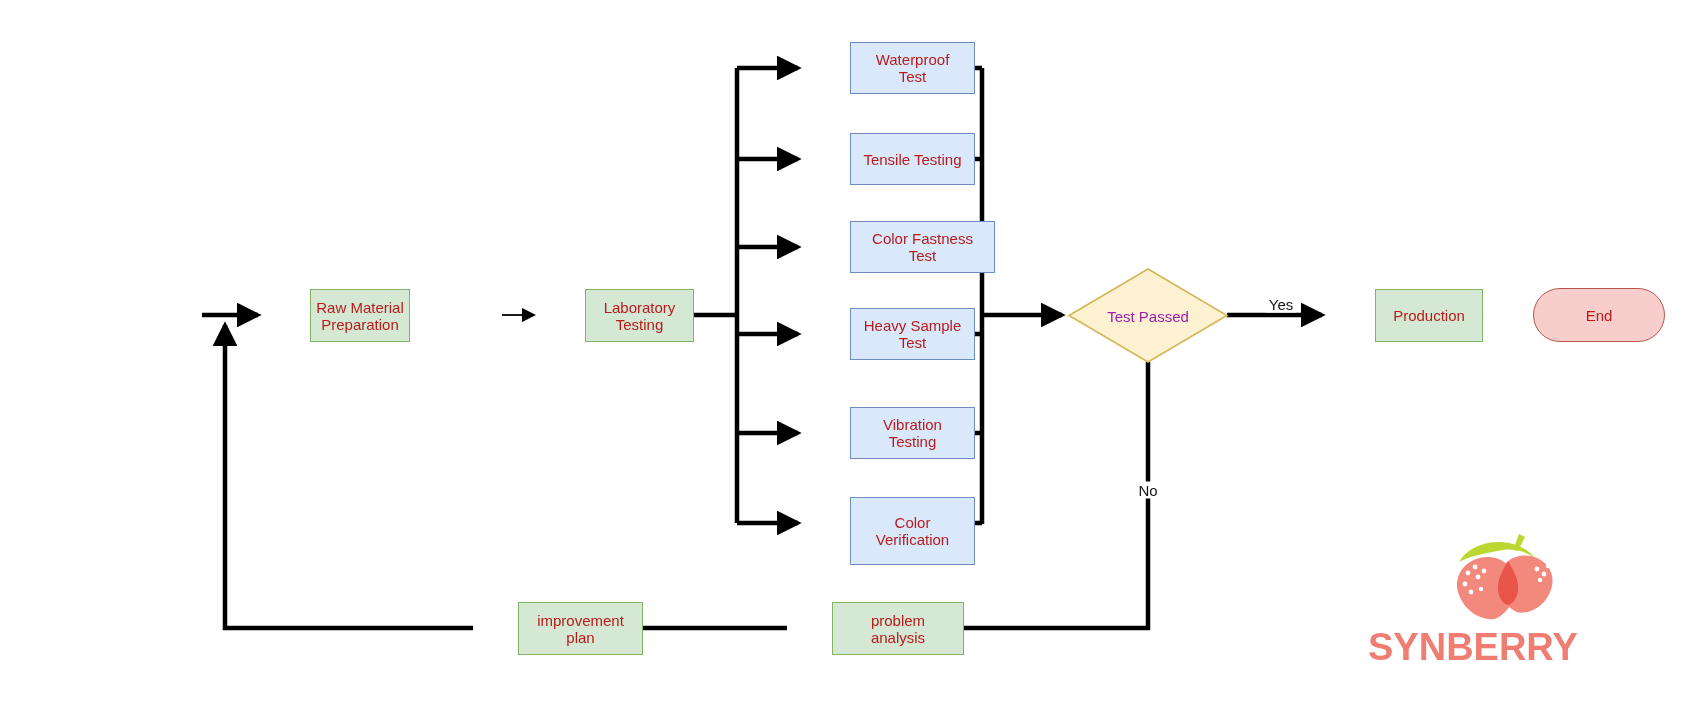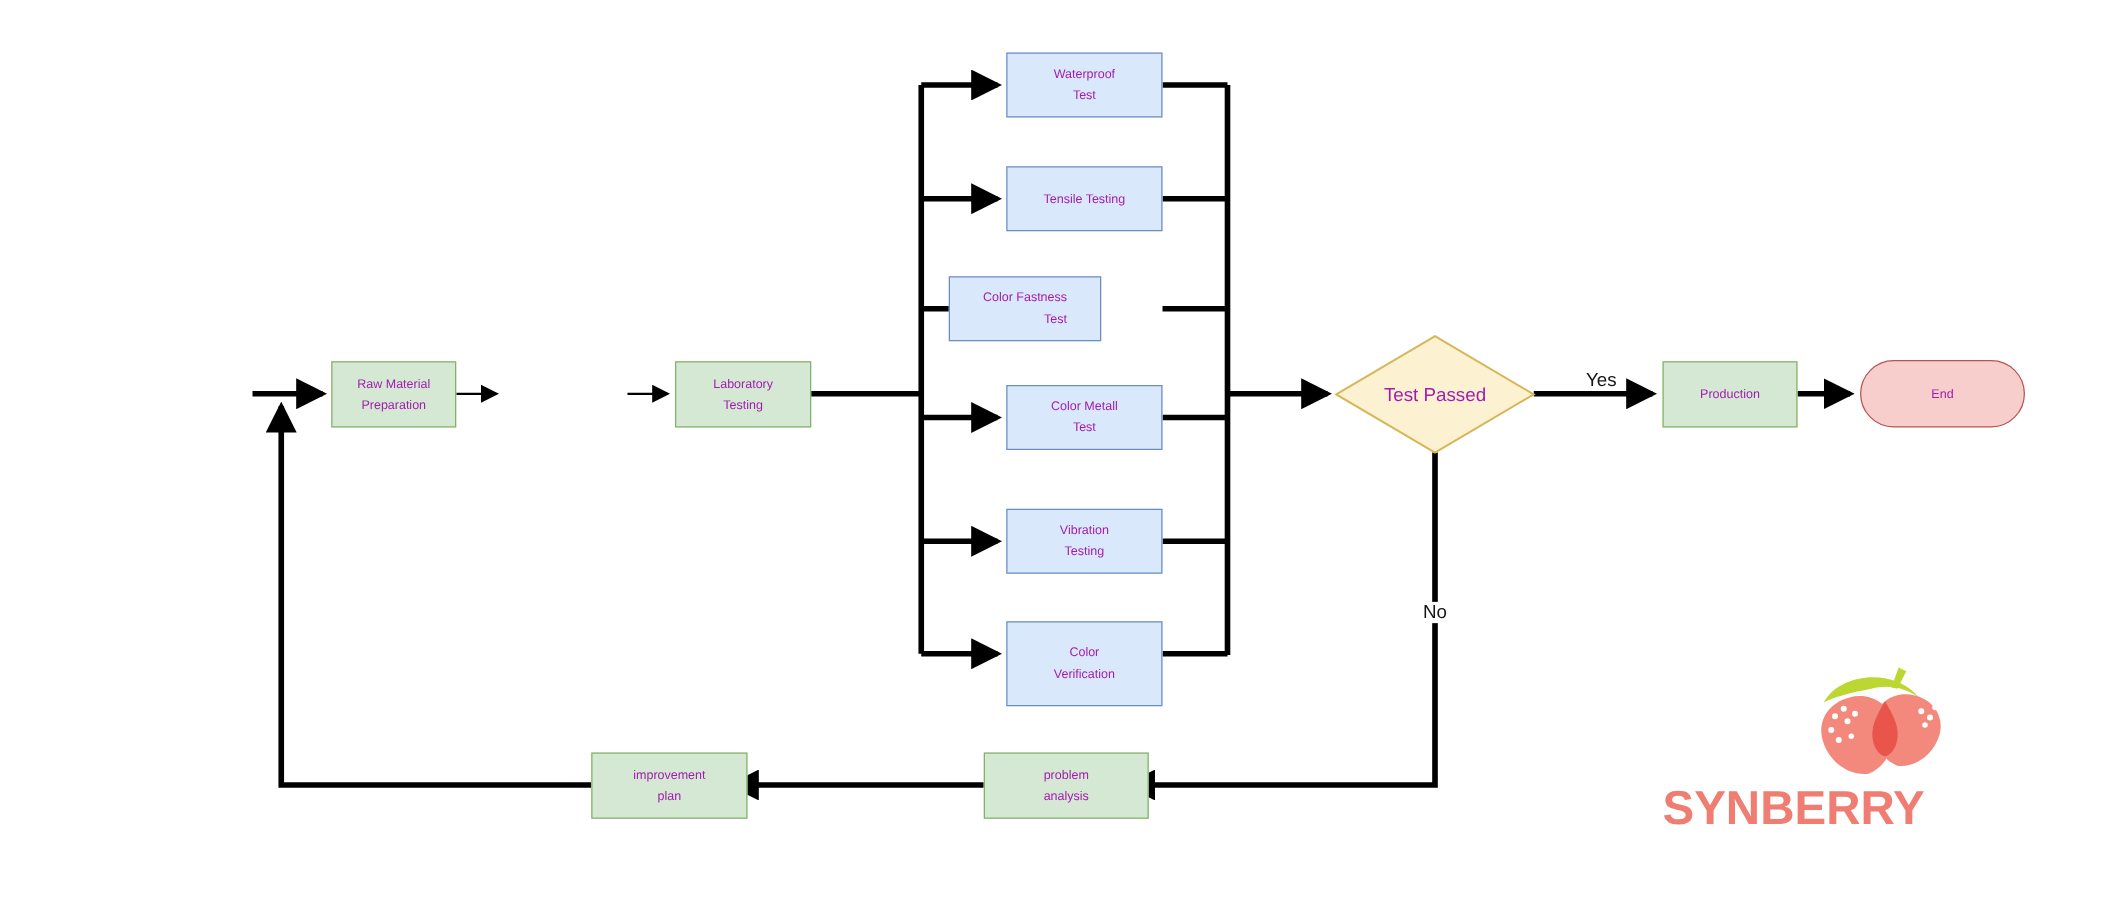--- a/index.html
+++ b/index.html
@@ -3,37 +3,37 @@
 <meta charset="utf-8">
 <style>
   html,body{margin:0;padding:0;background:#ffffff;}
   #canvas{
     position:relative;width:1696px;height:724px;background:#ffffff;overflow:hidden;
     font-family:"Liberation Sans",sans-serif;
   }
   #edges{position:absolute;left:0;top:0;z-index:1;}
   .node{
     position:absolute;z-index:2;display:flex;align-items:center;justify-content:center;
-    text-align:center;font-size:10px;line-height:17px;color:#a21caf;
-    box-sizing:border-box;background:#fff;
+    text-align:center;font-size:15px;line-height:17px;color:#b91c1c;
+    box-sizing:border-box;background:#fff;margin-left:45px;
   }
   .node span{white-space:pre-line;}
   .process{background:#d5e8d4;border:1.6px solid #82b366;}
   .test{background:#dae8fc;border:1.6px solid #6c8ebf;}
   .pill{background:#f8cecc;border:1.6px solid #b85450;border-radius:28px;}
   .diamond-label{
     position:absolute;z-index:2;transform:translate(-50%,-50%);
     font-size:15px;color:#a21caf;white-space:nowrap;
   }
   .edge-label{
     position:absolute;z-index:3;transform:translate(-50%,-50%);
     background:#ffffff;padding:0 3px;font-size:15px;color:#151515;white-space:nowrap;
   }
   .brand-text{
-    position:absolute;z-index:2;left:1330px;top:626px;width:204px;text-align:center;
+    position:absolute;z-index:2;left:1368px;top:626px;width:204px;text-align:center;
     font-size:38px;font-weight:bold;letter-spacing:0px;color:#ef7d72;
   }
 </style>
 </head>
 <body>
 
 <div id="canvas">
 
   <svg id="edges" width="1696" height="724" viewBox="0 0 1696 724">
     <defs>
@@ -131,26 +131,26 @@
 plan</span>
   </div>
 
   <div class="node test" style="left:805px;top:42px;width:125px;height:52px;">
     <span>Waterproof
 Test</span>
   </div>
   <div class="node test" style="left:805px;top:133px;width:125px;height:52px;">
     <span>Tensile Testing</span>
   </div>
-  <div class="node test" style="left:759px;top:221px;width:122px;height:52px;text-align:right;">
+  <div class="node test" style="left:805px;top:221px;width:145px;height:52px;">
     <span>Color Fastness
 Test</span>
   </div>
   <div class="node test" style="left:805px;top:308px;width:125px;height:52px;">
-    <span>Color Metall
+    <span>Heavy Sample
 Test</span>
   </div>
   <div class="node test" style="left:805px;top:407px;width:125px;height:52px;">
     <span>Vibration
 Testing</span>
   </div>
   <div class="node test" style="left:805px;top:497px;width:125px;height:68px;">
     <span>Color
 Verification</span>
   </div>

